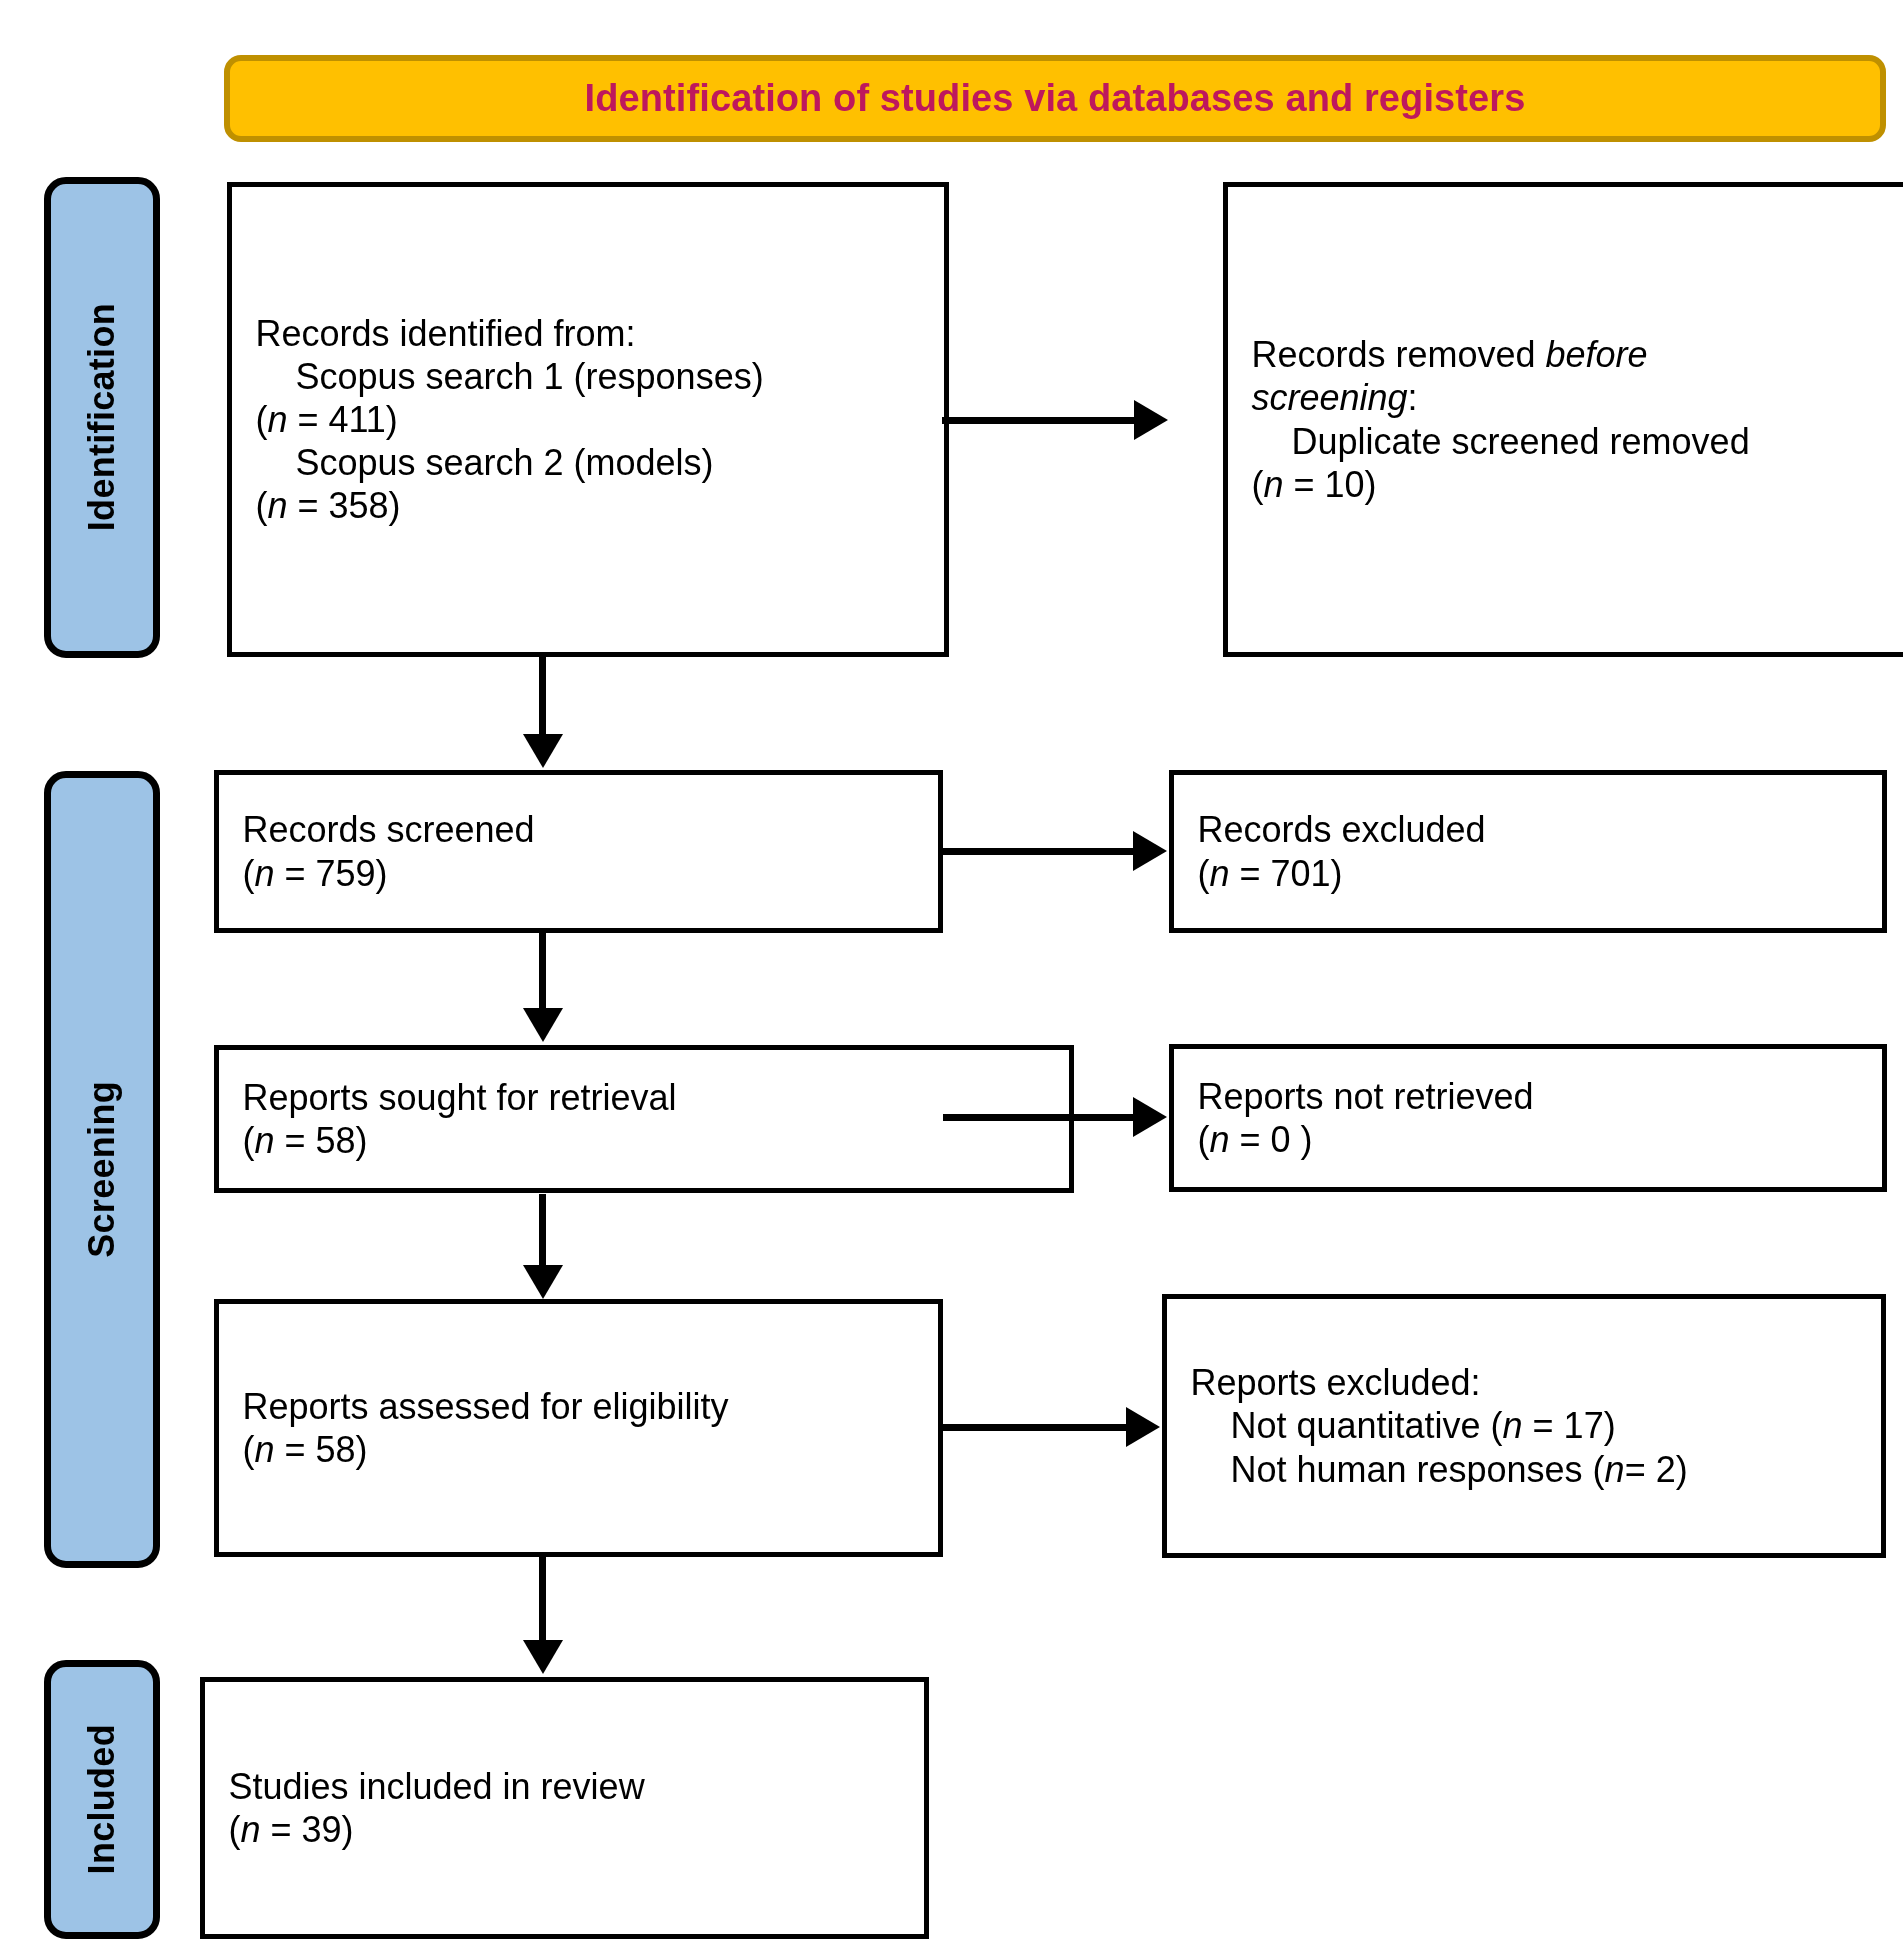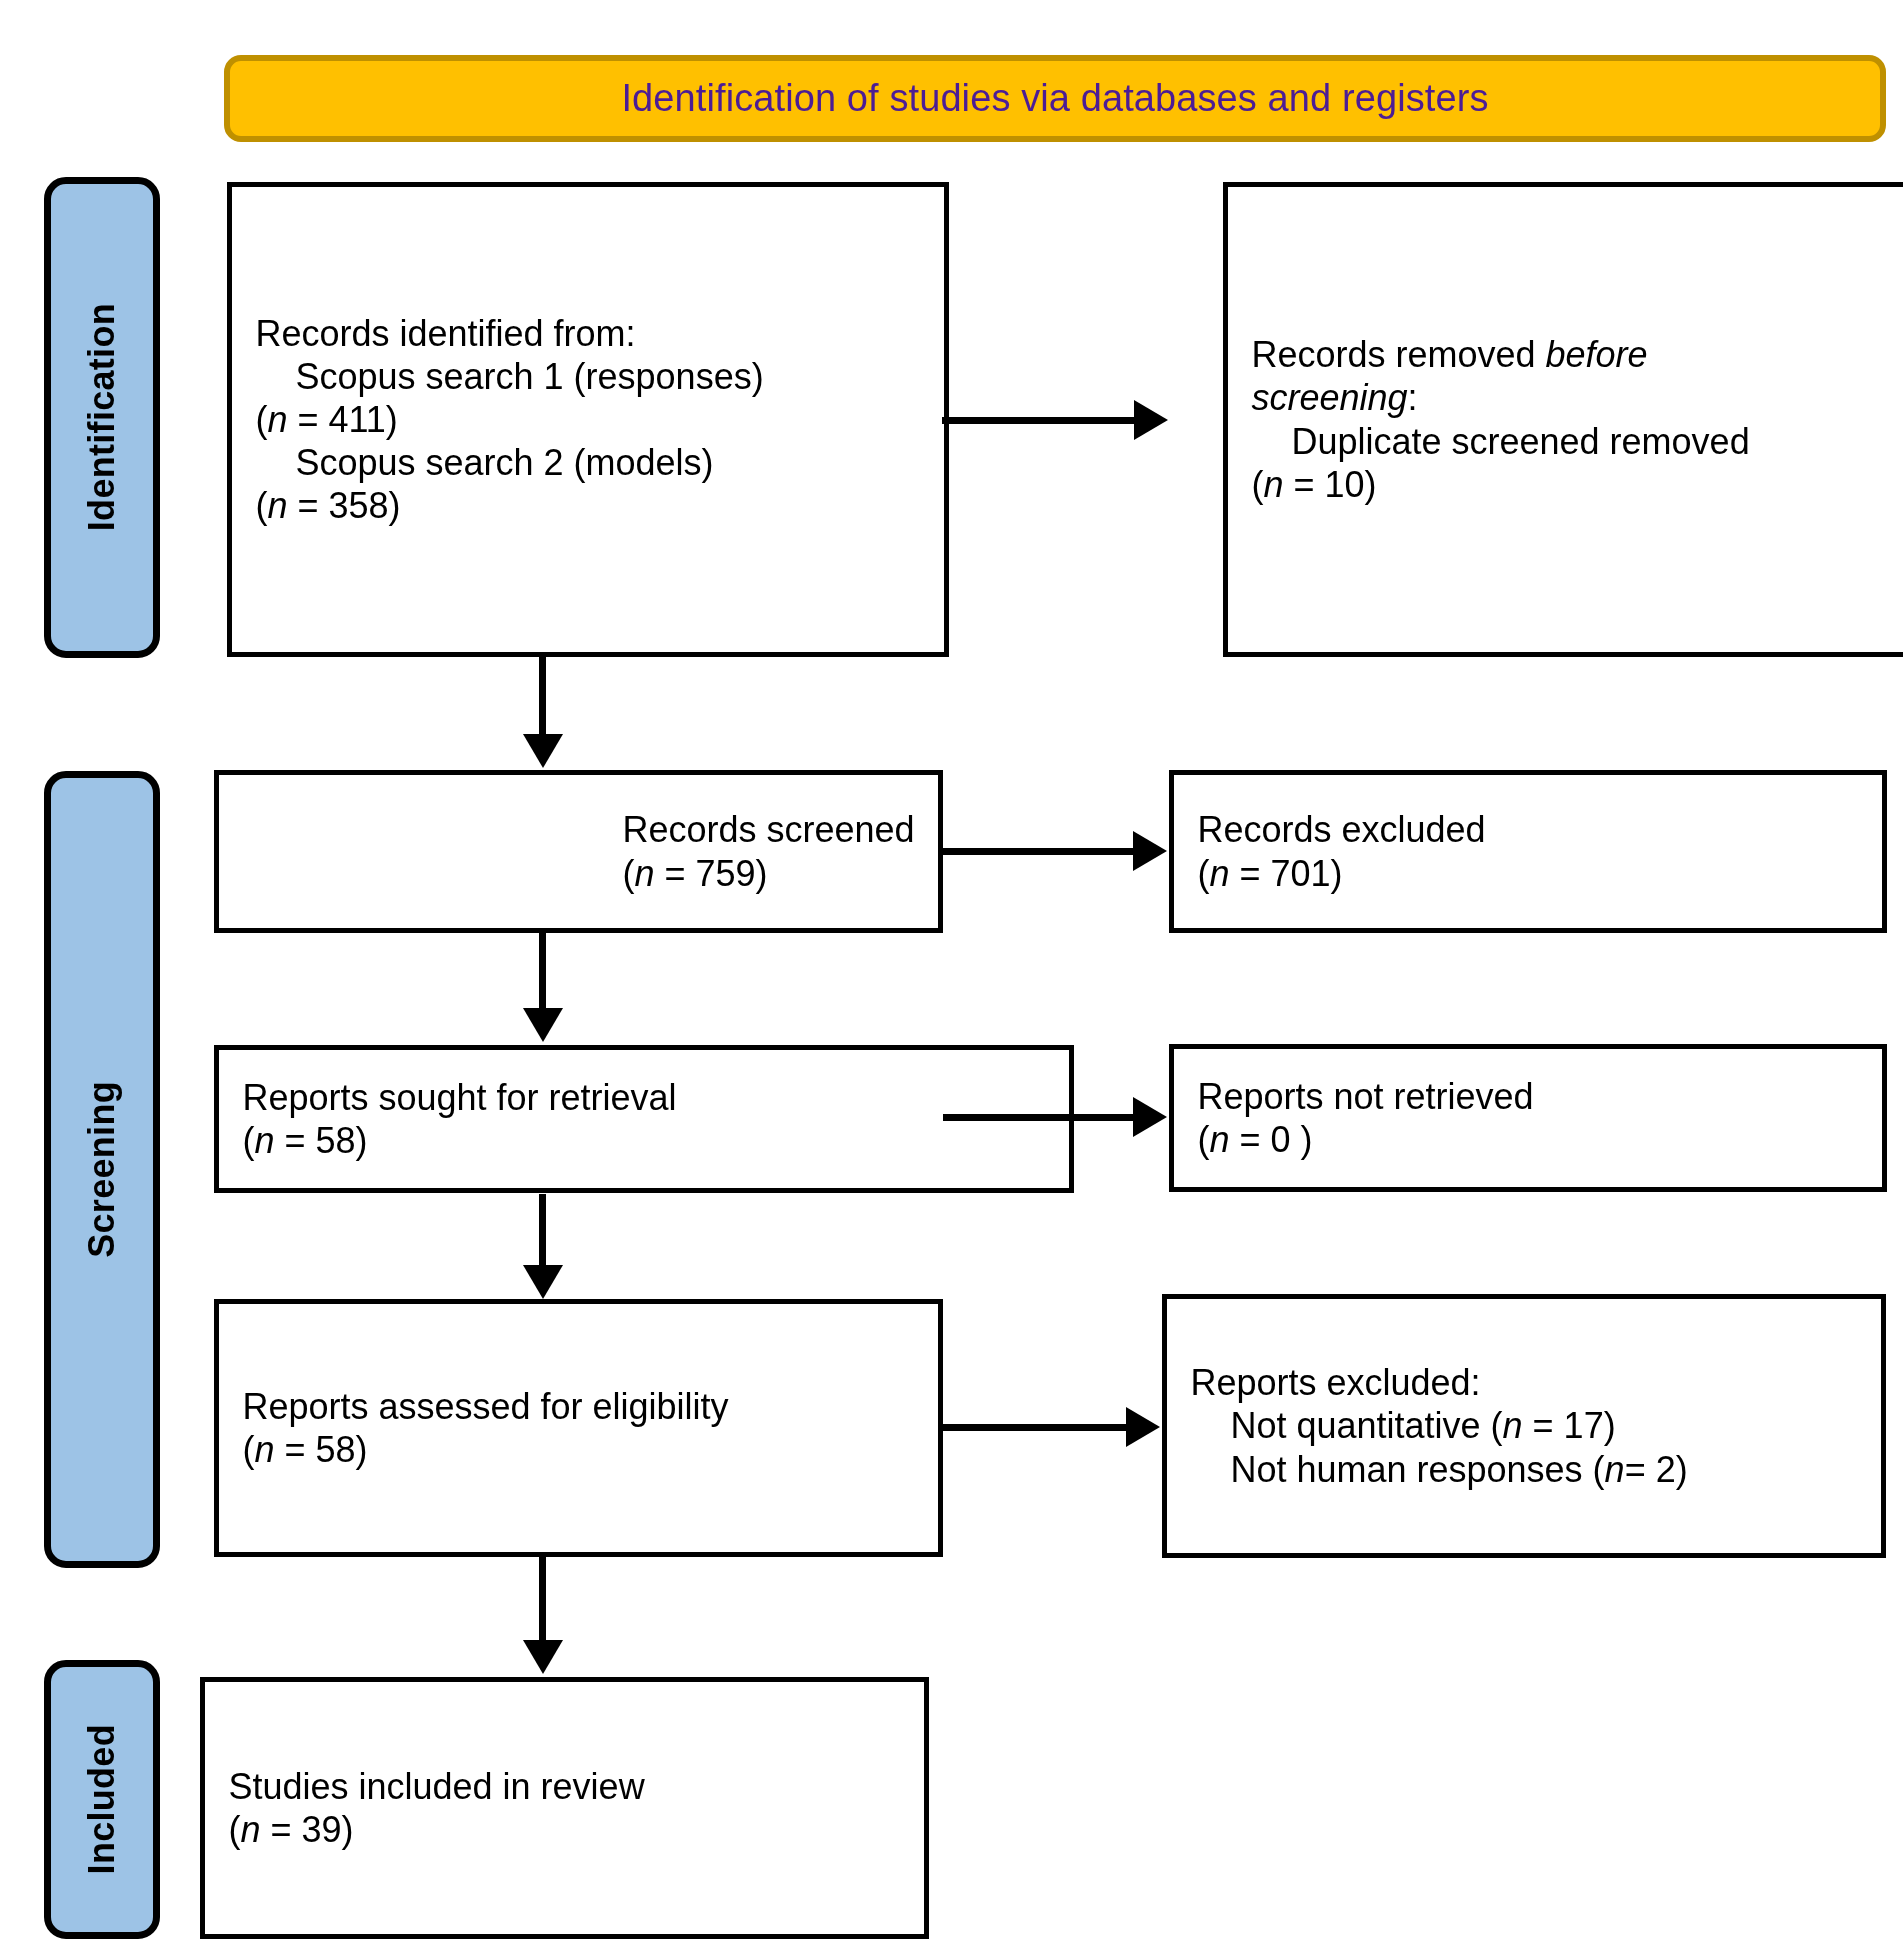--- a/index.html
+++ b/index.html
@@ -29,22 +29,22 @@
     background: #FFC000;
     border: 6.5px solid #BF9000;
     border-radius: 17px;
     box-sizing: border-box;
     display: flex;
     align-items: center;
     justify-content: center;
   }
   .title-banner .title-text {
     font-size: 38px;
-    font-weight: normal;
-    color: #4c1d95;
+    font-weight: bold;
+    color: #be185d;
     letter-spacing: 0.1px;
     text-align: center;
     line-height: 1.1;
   }
 
   
   .stage-pill {
     position: absolute;
     left: 44px;
     width: 116px;
@@ -83,21 +83,21 @@
   .flow-box .box-text {
     font-size: 36px;
     line-height: 1.20;
     color: #000000;
     white-space: pre-wrap;
   }
   .flow-box .box-text em { font-style: italic; }
 
   #box-identified       { left: 227px;  top: 182px;  width: 722px; height: 475px; }
   #box-removed          { left: 1223px; top: 182px;  width: 718px; height: 475px; }
-  #box-screened         { left: 214px;  top: 770px; width: 729px; height: 163px; align-items: flex-end; }
+  #box-screened         { left: 214px;  top: 770px; width: 729px; height: 163px; }
   #box-excluded         { left: 1169px; top: 770px; width: 718px; height: 163px; }
   #box-sought           { left: 214px;  top: 1045px; width: 860px; height: 148px; }
   #box-not-retrieved    { left: 1169px; top: 1044px; width: 718px; height: 148px; }
   #box-assessed         { left: 214px;  top: 1299px; width: 729px; height: 258px; }
   #box-reports-excluded { left: 1162px; top: 1294px; width: 724px; height: 264px; }
   #box-included         { left: 200px;  top: 1677px; width: 729px; height: 262px; }
 
   
   .conn {
     position: absolute;

